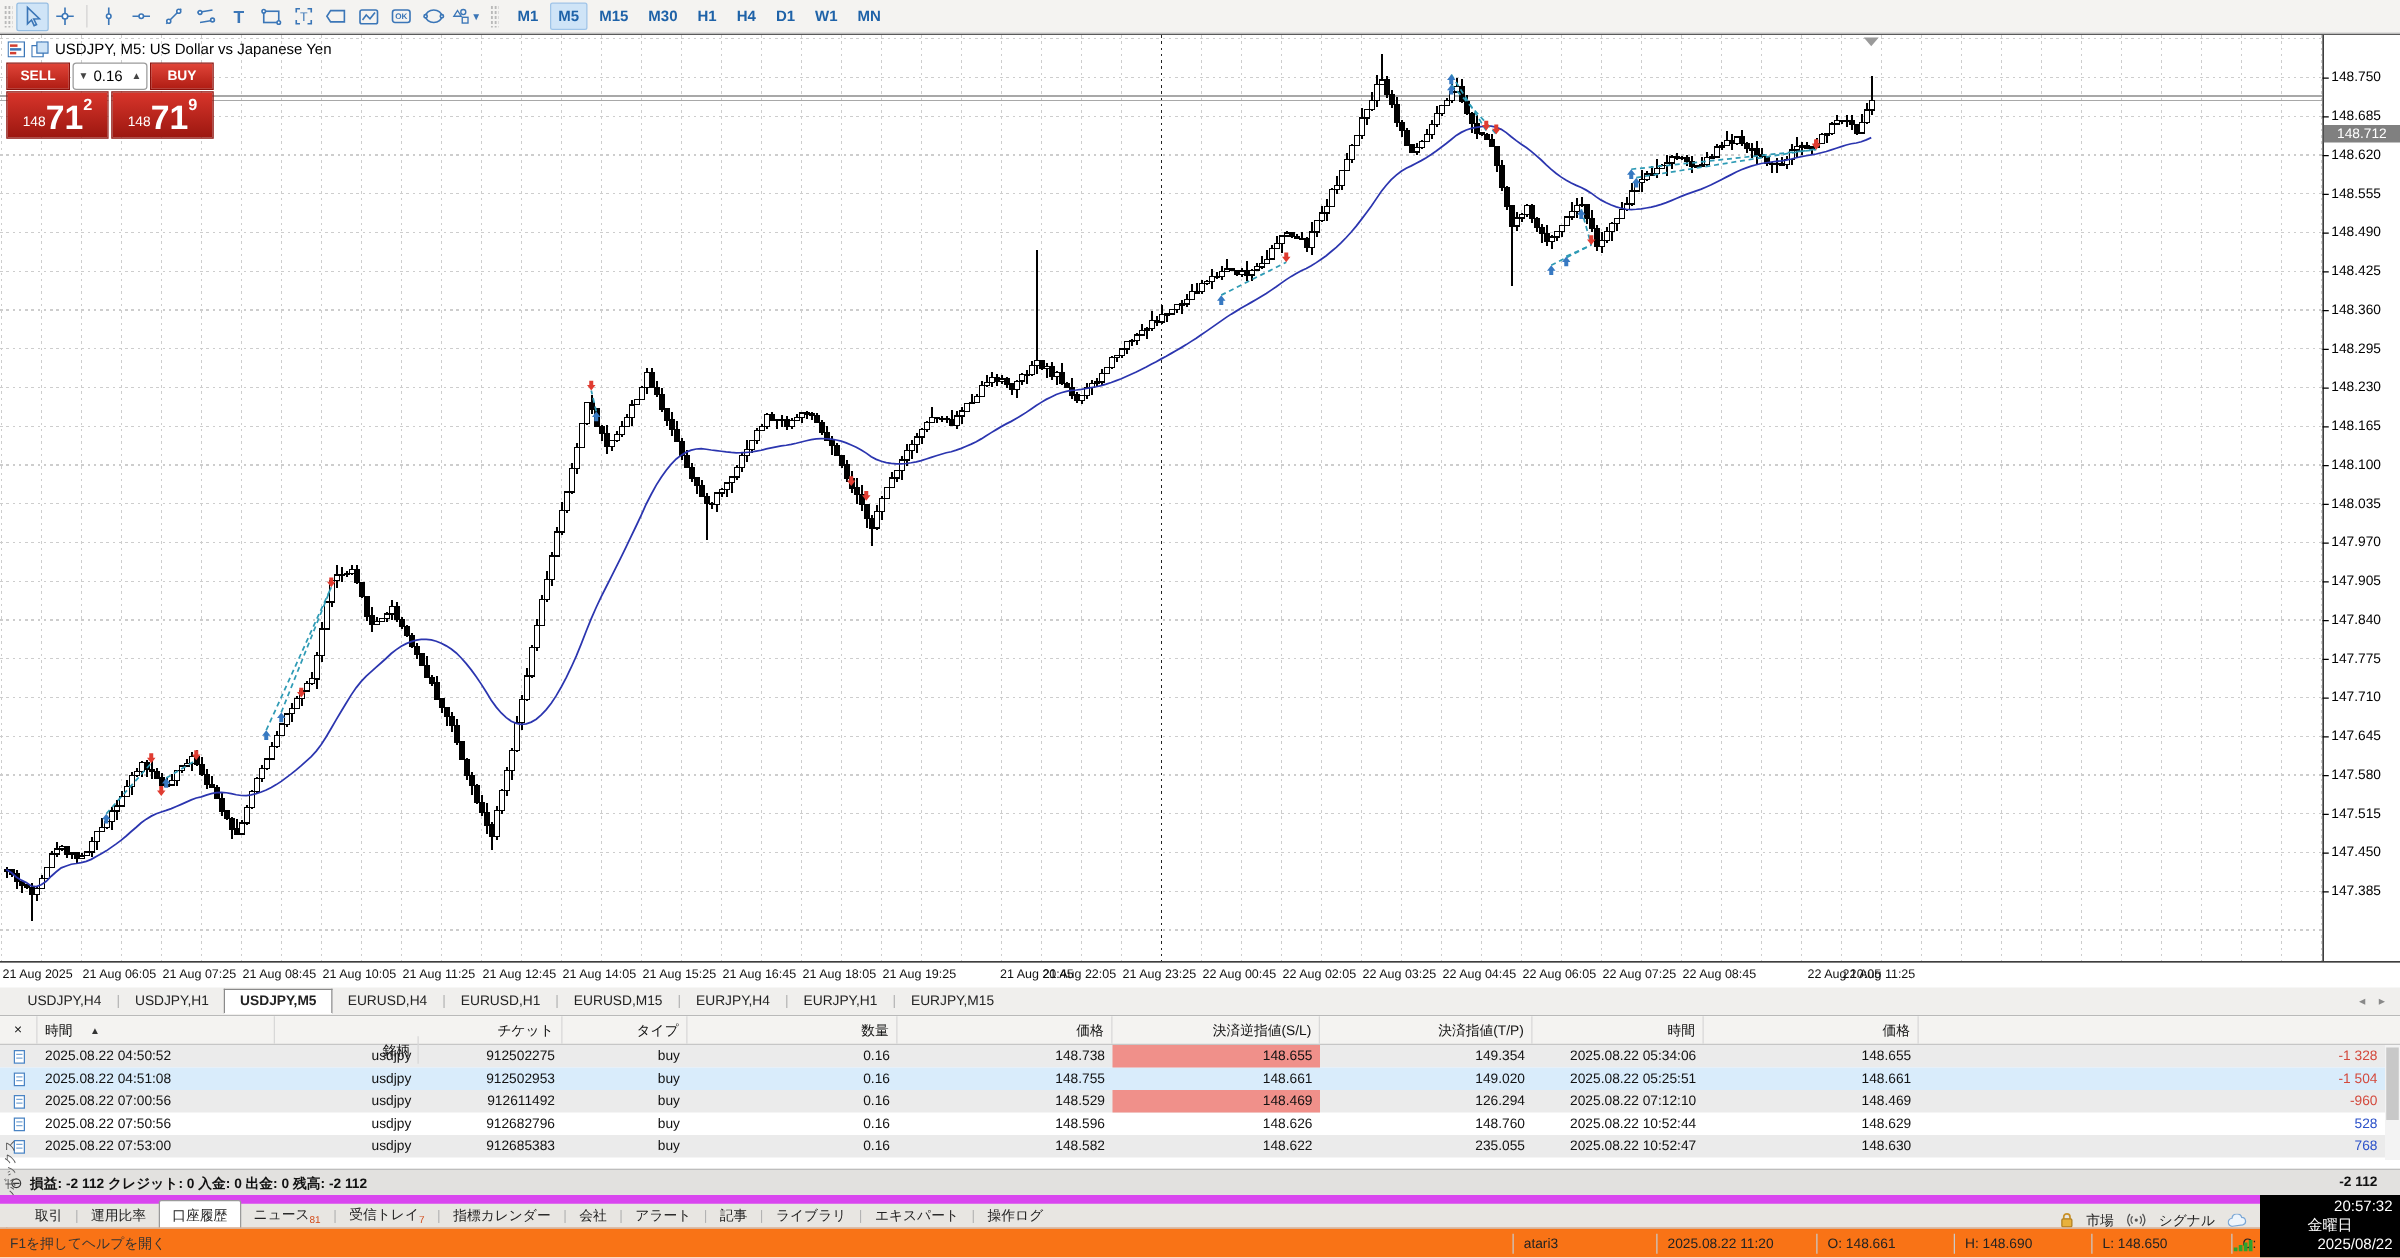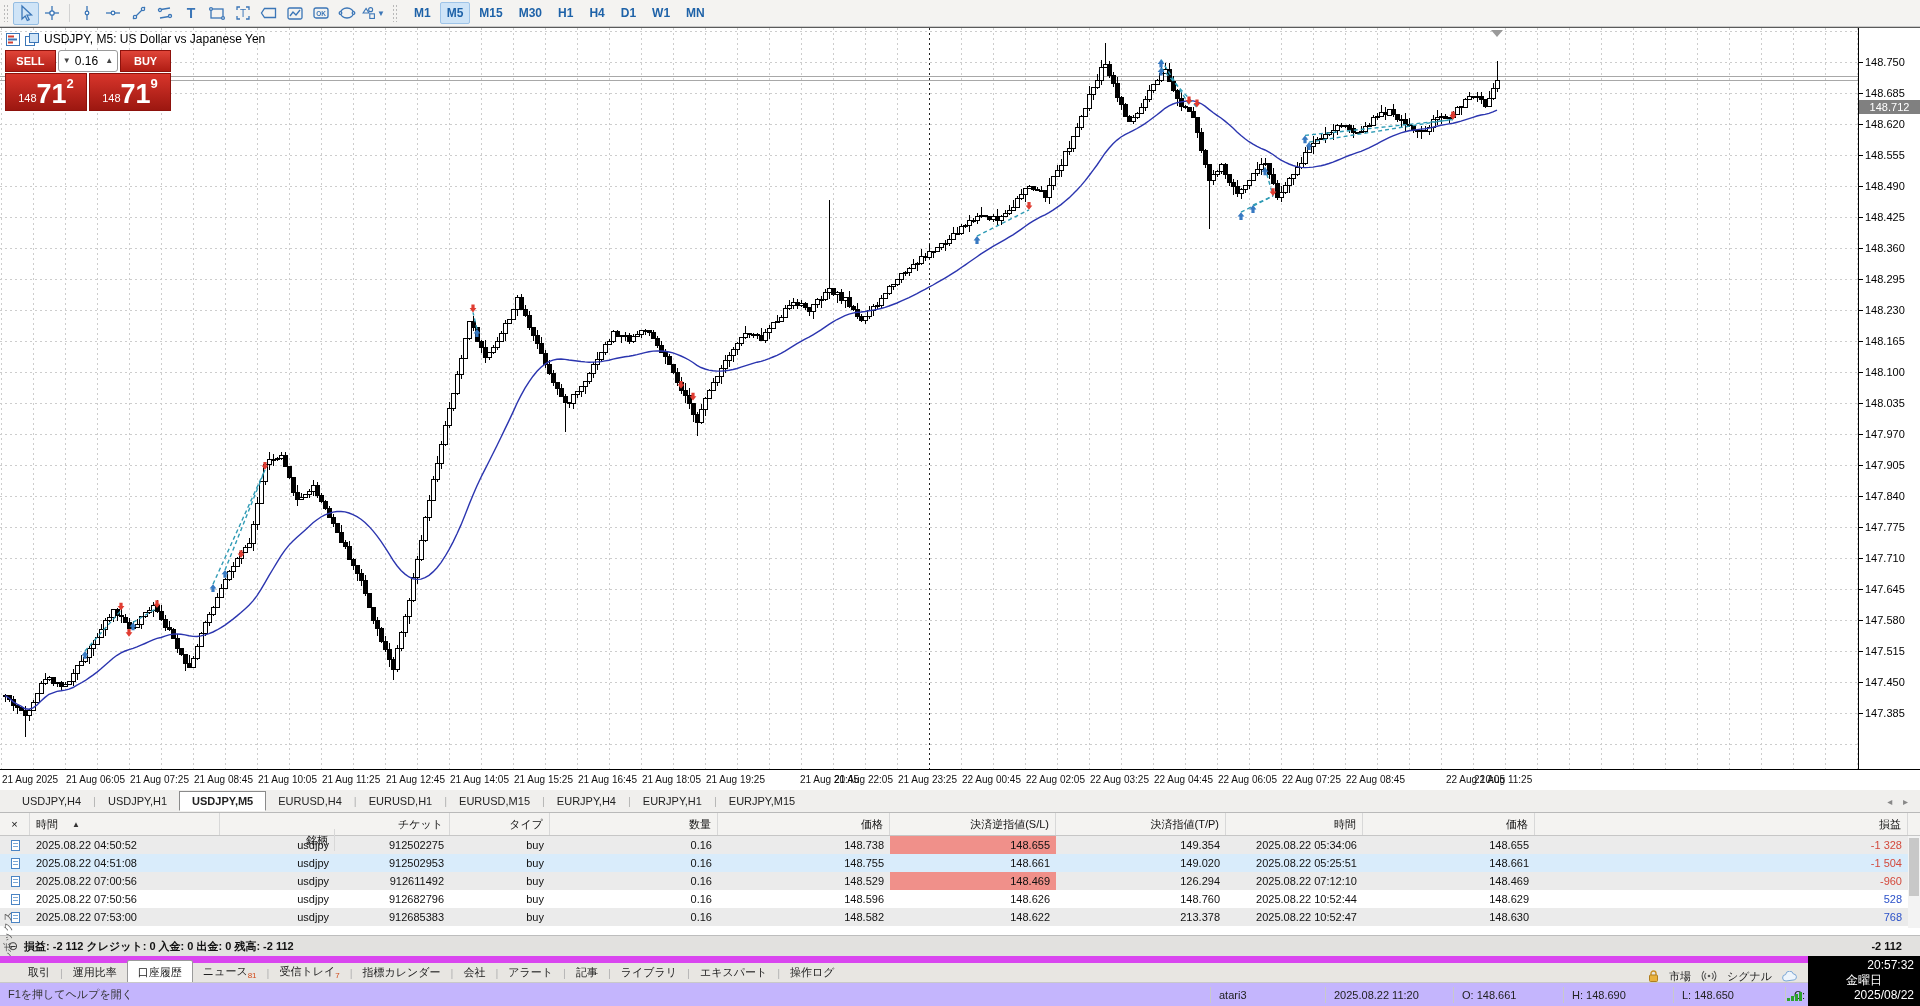--- a/index.html
+++ b/index.html
@@ -96,21 +96,21 @@
   #bottom-tabs { position:absolute; left:0; top:956px; width:1920px; height:26px; background:#e8e6e2;
                  border-top:7px solid #d946ef; display:flex; align-items:center; padding-left:18px; }
   .btab { padding:4px 10px; color:#222; white-space:nowrap; }
   .btab.active { background:#fff; border:1px solid #9a9a9a; border-radius:2px 2px 0 0; }
   .btab sub { color:#d24a18; font-size:8px; }
   .btab-sep { color:#b3b3b3; }
   #bt-right { position:absolute; right:122px; top:0; height:26px; display:flex; align-items:center; gap:10px; }
   #bt-right .lbl { color:#222; }
 
   
-  #status-bar { position:absolute; left:0; top:982px; width:1920px; height:24px; background:#c4b5fd;
+  #status-bar { position:absolute; left:0; top:982px; width:1920px; height:24px; background:#f97316;
                 border-top:1px solid #c9c9c9; display:flex; align-items:center; }
   #sb-help { padding-left:8px; color:#333; }
   .sb-cell { border-left:1px solid #c9c9c9; height:16px; line-height:16px; padding-left:8px; color:#222; white-space:nowrap; }
   #sb-spacer { flex:1; }
   #conn-bars { position:absolute; right:118px; bottom:5px; display:flex; align-items:flex-end; gap:1px; }
   #conn-bars i { display:block; width:3px; background:#2da32d; }
 
   #clock-panel { position:absolute; right:0; top:956px; width:112px; height:50px; background:#000;
                  color:#fff; font-size:12px; padding:2px 6px; z-index:5; }
   #clock-panel div { line-height:15px; }
@@ -864,21 +864,20 @@
         <div class="th-cell" style="width: 190px;">時間<span class="sort-arrow">▲</span></div>
         <div class="th-cell r" style="width: 115px; margin-top: 32px;">銘柄</div>
         <div class="th-cell r" style="width: 115px;">チケット</div>
         <div class="th-cell r" style="width: 100px;">タイプ</div>
         <div class="th-cell r" style="width: 168px;">数量</div>
         <div class="th-cell r" style="width: 172px;">価格</div>
         <div class="th-cell r" style="width: 166px;">決済逆指値(S/L)</div>
         <div class="th-cell r" style="width: 170px;">決済指値(T/P)</div>
         <div class="th-cell r" style="width: 137px;">時間</div>
         <div class="th-cell r" style="width: 172px;">価格</div>
-        <div class="th-cell r" style="width: 373px;">損益</div>
       </div>
     <div id="tb-rows">
         <div class="tb-row odd">
           <div class="td-cell" style="width: 30px; justify-content: center;">
             <span class="doc-icon"></span>
           </div>
           <div class="td-cell" style="width: 190px;">2025.08.22 04:50:52</div>
           <div class="td-cell r" style="width: 115px;">usdjpy</div>
           <div class="td-cell r" style="width: 115px;">912502275</div>
           <div class="td-cell r" style="width: 100px;">buy</div>
@@ -942,21 +941,21 @@
           <div class="td-cell" style="width: 30px; justify-content: center;">
             <span class="doc-icon"></span>
           </div>
           <div class="td-cell" style="width: 190px;">2025.08.22 07:53:00</div>
           <div class="td-cell r" style="width: 115px;">usdjpy</div>
           <div class="td-cell r" style="width: 115px;">912685383</div>
           <div class="td-cell r" style="width: 100px;">buy</div>
           <div class="td-cell r" style="width: 168px;">0.16</div>
           <div class="td-cell r" style="width: 172px;">148.582</div>
           <div class="td-cell r" style="width: 166px;">148.622</div>
-          <div class="td-cell r" style="width: 170px;">213.378</div>
+          <div class="td-cell r" style="width: 170px;">235.055</div>
           <div class="td-cell r" style="width: 137px;">2025.08.22 10:52:47</div>
           <div class="td-cell r" style="width: 172px;">148.630</div>
           <div class="td-cell r profit-pos" style="width: 373px;">768</div>
         </div>
       </div>
     <div id="tb-scroll">
         <div class="thumb"></div>
       </div>
     <div id="tb-summary">
       <span class="minus-icon">⊖</span>

